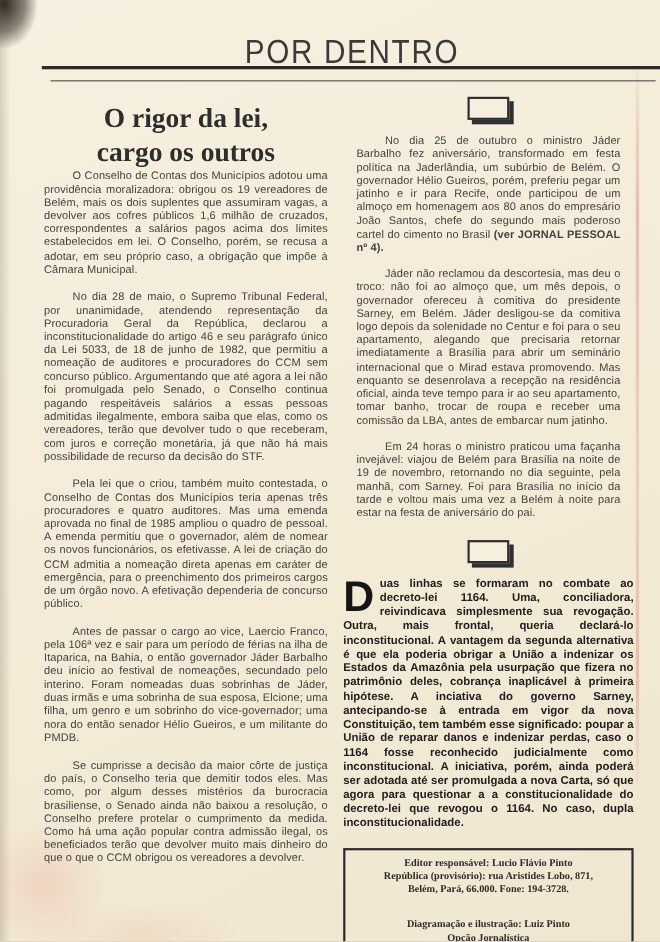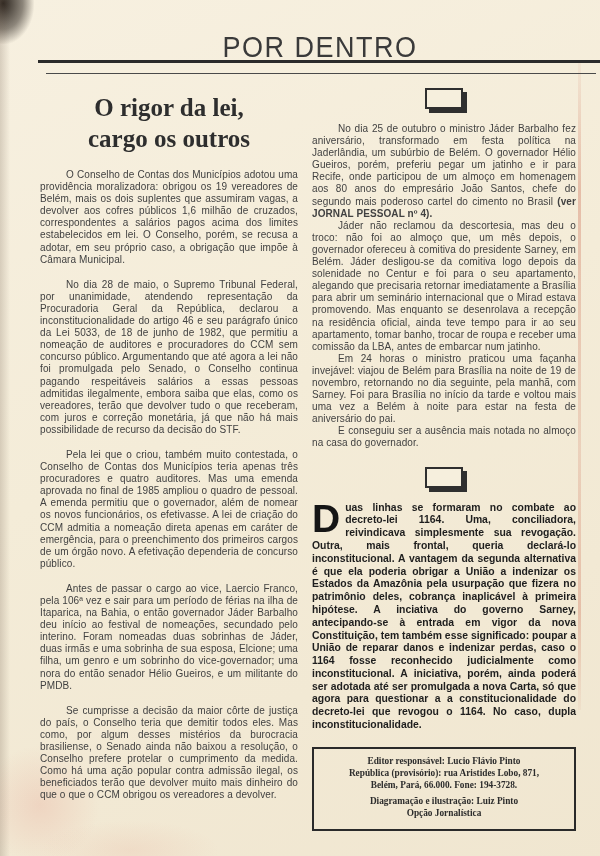--- a/index.html
+++ b/index.html
@@ -36,25 +36,25 @@
     transform:scaleY(1.12);transform-origin:top center;
   }
 
   
   .col-left{position:absolute;left:40px;top:92px;width:258px;}
   .col-right{position:absolute;left:312px;top:84px;width:264px;}
 
   .article-title{
     font-family:"Liberation Serif",serif;font-weight:bold;
     font-size:25px;line-height:31px;text-align:center;color:#2e2e2e;
-    margin-bottom:15px;
+    margin-bottom:1px;
   }
   .bodytext{font-size:10px;line-height:12.1px;text-align:justify;color:#414141;letter-spacing:.1px;}
   .bodytext p{margin:0 0 13px 0;text-indent:26px;}
-  .run-on p{margin:0;text-indent:26px;}
+  .run-on p{margin:12px;text-indent:26px;}
 
   .box-icon{
     width:34px;height:17px;margin:0 auto;
     border:2px solid #2f2f2f;background:#f6efdd;
     box-shadow:4px 4px 0 #2f2f2f;
   }
   .box-icon-wrap1{margin:4px 0 14px 0;}
   .box-icon-wrap2{margin:17px 0 14px 0;}
 
   .section-bold{font-weight:bold;color:#1e1e1e;font-size:10.4px;line-height:12.8px;text-align:justify;}
@@ -66,21 +66,21 @@
   
   .jp-box{
     margin-top:15px;border:2px solid #2a2a2a;background:transparent;
     padding:6px 4px 10px 4px;text-align:center;
   }
   .jp-title{
     font-family:"Liberation Serif",serif;font-size:29px;color:#222;
     letter-spacing:.5px;margin:0 0 6px 0;font-weight:400;
   }
   .jp-line{font-family:Liberation Serif, serif;font-weight:bold;font-size:9.3px;line-height:12px;color:#2c2c2c;}
-  .jp-group2{margin-top:4px;}
+  .jp-group2{margin-top:20px;}
 </style>
 </head>
 <body>
 
 <div class="page">
 
   <div class="corner-blot"></div>
   <div class="edge-shade"></div>
   <div class="red-streak"></div>
   <div class="pink-smudge"></div>
@@ -109,21 +109,20 @@
   <div class="col-right">
 
     <div class="box-icon-wrap1">
       <div class="box-icon"></div>
     </div>
 
     <div class="bodytext run-on">
       <p><span>No dia 25 de outubro o ministro Jáder Barbalho fez aniversário, transformado em festa política na Jaderlândia, um subúrbio de Belém. O governador Hélio Gueiros, porém, preferiu pegar um jatinho e ir para Recife, onde participou de um almoço em homenagem aos 80 anos do empresário João Santos, chefe do segundo mais poderoso cartel do cimento no Brasil </span><b>(ver JORNAL PESSOAL nº 4).</b></p>
       <p>Jáder não reclamou da descortesia, mas deu o troco: não foi ao almoço que, um mês depois, o governador ofereceu à comitiva do presidente Sarney, em Belém. Jáder desligou-se da comitiva logo depois da solenidade no Centur e foi para o seu apartamento, alegando que precisaria retornar imediatamente a Brasília para abrir um seminário internacional que o Mirad estava promovendo. Mas enquanto se desenrolava a recepção na residência oficial, ainda teve tempo para ir ao seu apartamento, tomar banho, trocar de roupa e receber uma comissão da LBA, antes de embarcar num jatinho.</p>
       <p>Em 24 horas o ministro praticou uma façanha invejável: viajou de Belém para Brasília na noite de 19 de novembro, retornando no dia seguinte, pela manhã, com Sarney. Foi para Brasília no início da tarde e voltou mais uma vez a Belém à noite para estar na festa de aniversário do pai.</p>
-      <p>E conseguiu ser a ausência mais notada no almoço na casa do governador.</p>
     </div>
 
     <div class="box-icon-wrap2">
       <div class="box-icon"></div>
     </div>
 
     <div class="section-bold">
       <span class="dropcap">D</span><span>uas linhas se formaram no combate ao decreto-lei 1164. Uma, conciliadora, reivindicava simplesmente sua revogação. Outra, mais frontal, queria declará-lo inconstitucional. A vantagem da segunda alternativa é que ela poderia obrigar a União a indenizar os Estados da Amazônia pela usurpação que fizera no patrimônio deles, cobrança inaplicável à primeira hipótese. A inciativa do governo Sarney, antecipando-se à entrada em vigor da nova Constituição, tem também esse significado: poupar a União de reparar danos e indenizar perdas, caso o 1164 fosse reconhecido judicialmente como inconstitucional. A iniciativa, porém, ainda poderá ser adotada até ser promulgada a nova Carta, só que agora para questionar a a constitucionalidade do decreto-lei que revogou o 1164. No caso, dupla inconstitucionalidade.</span>
     </div>
 

